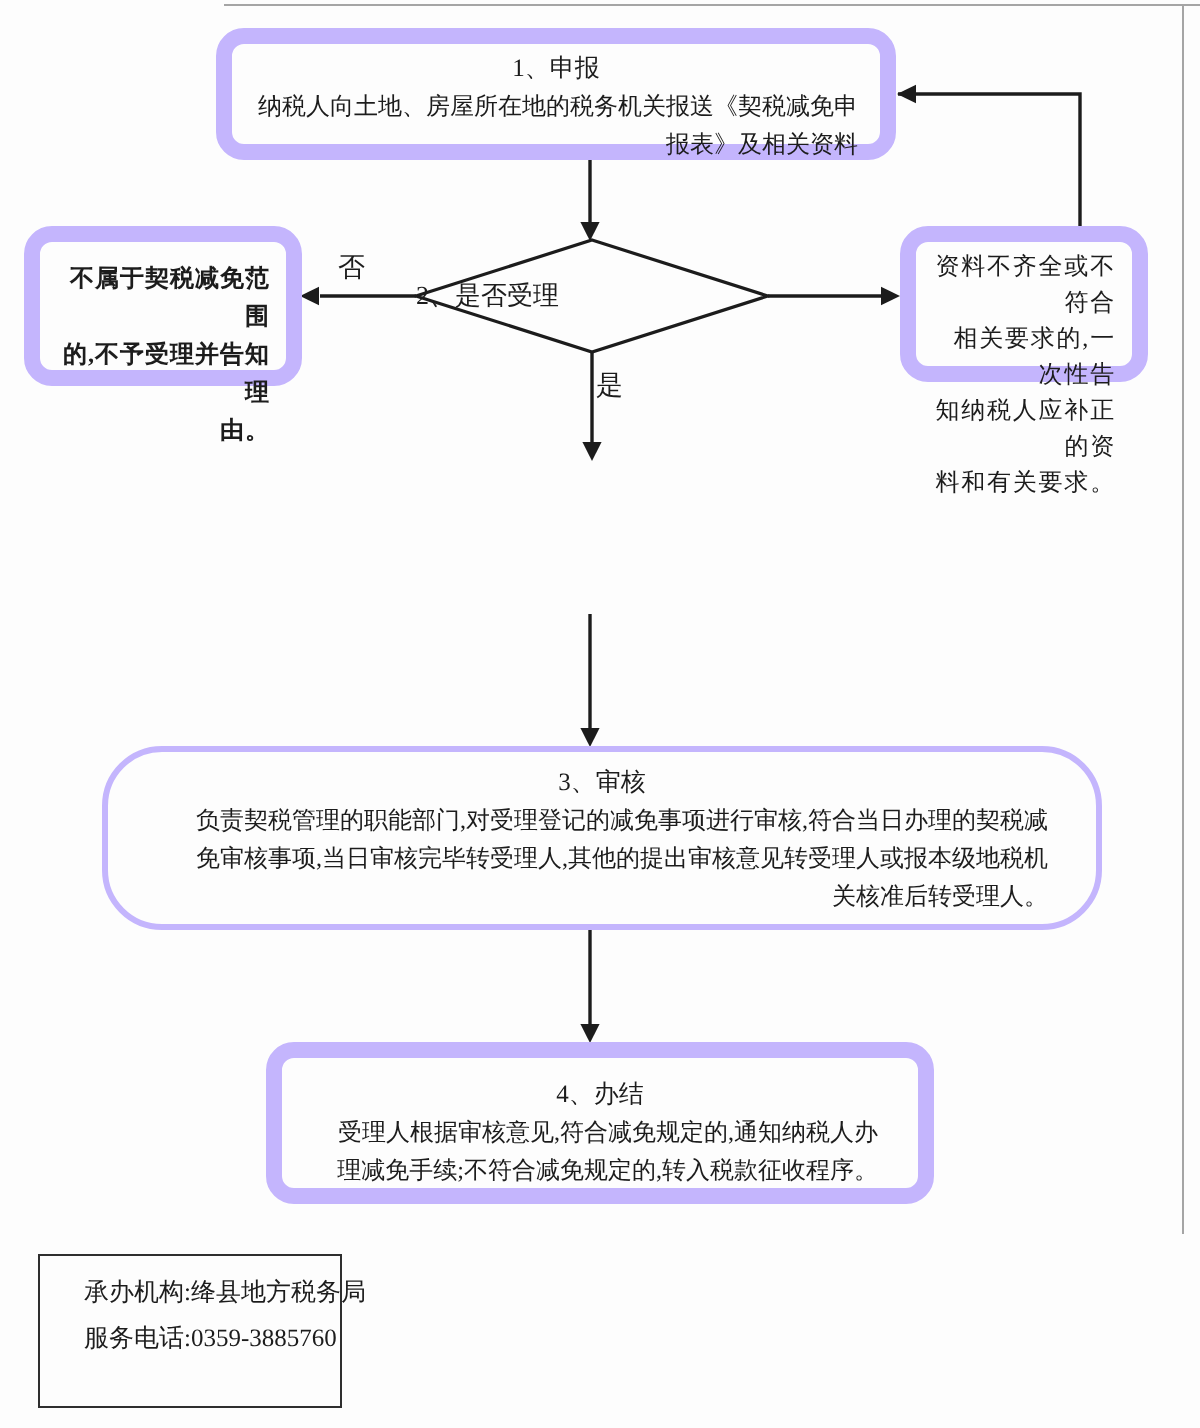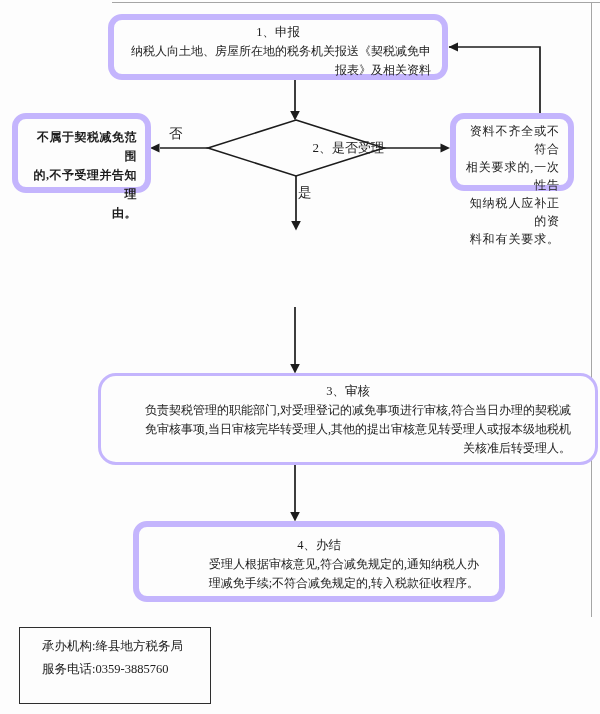--- a/index.html
+++ b/index.html
@@ -18,59 +18,59 @@
   }
   .connector-layer {
     position: absolute;
     left: 0; top: 0;
     width: 600px; height: 714px;
     z-index: 1;
   }
   .node {
     position: absolute;
     box-sizing: border-box;
-    border: 6px solid #c4b5fd;
+    border: 8px solid #c4b5fd;
     border-radius: 14px;
     background: #fdfdfd;
     z-index: 2;
     font-size: 12px;
     line-height: 19px;
   }
   .node .node-title {
     text-align: center;
     font-size: 12.5px;
     white-space: pre-line;
   }
   .node .node-body {
     white-space: pre-line;
     text-align: right;
   }
-  .bold-border { border-width: 3px; border-radius: 18px; margin-left: 47px; }
+  .bold-border { border-width: 3px; border-radius: 30px; }
   .square { border-radius: 0; border-width: 1.5px; border-color: #2e2e2e; }
 
   
   .box-step1   { left: 108px; top: 14px;  width: 340px; height: 66px; padding: 3px 11px 0 11px; }
   .box-reject  { left: 12px;  top: 113px; width: 139px; height: 80px; padding: 9px 8px 0 9px; letter-spacing: 0.5px; font-weight: bold; }
   .box-supp    { left: 450px; top: 113px; width: 124px; height: 78px; padding: 3px 8px 0 8px; line-height: 18px; letter-spacing: 0.9px; }
   .box-accept  { left: 135px; top: 230px; width: 321px; height: 77px; padding: 8px 11px 0 13px; }
   .box-step3   { left: 51px;  top: 373px; width: 500px; height: 92px; padding: 6px 24px 0 24px; }
-  .box-step4   { left: 133px; top: 521px; width: 372px; height: 81px; padding: 9px 20px 0 20px; }
-  .box-contact { left: 19px;  top: 627px; width: 192px; height: 77px; padding: 7px 2px 0 22px; font-size: 12.5px; line-height: 23px; }
+  .box-step4   { left: 133px; top: 521px; width: 334px; height: 81px; padding: 9px 20px 0 20px; }
+  .box-contact { left: 19px;  top: 627px; width: 152px; height: 77px; padding: 7px 2px 0 22px; font-size: 12.5px; line-height: 23px; text-align: center; }
 
   .flow-label {
     position: absolute;
     z-index: 3;
     font-size: 13.5px;
     line-height: 16px;
   }
   .decision-label {
     position: absolute;
     left: 208px; top: 139px;
     width: 176px;
-    text-align: right;
+    text-align: left;
     font-size: 13px;
     line-height: 18px;
     z-index: 3;
   }
   .label-no  { left: 169px; top: 126px; }
   .label-yes { left: 298px; top: 185px; }
 
   .scan-line {
     position: absolute;
     background: #a5a5a5;

